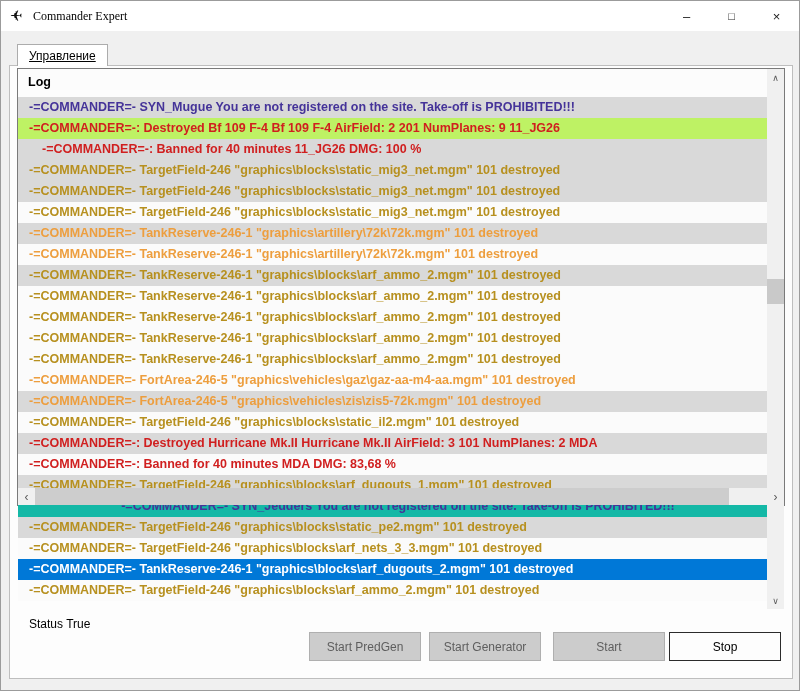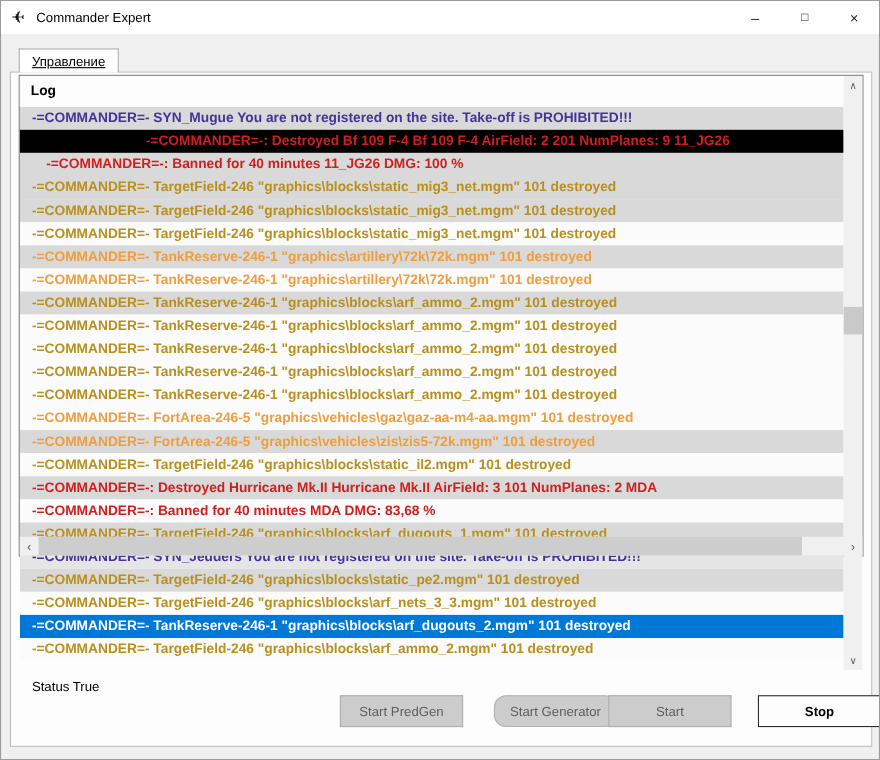--- a/index.html
+++ b/index.html
@@ -1,21 +1,21 @@
 <!DOCTYPE html>
 <html><head>
 <meta charset="utf-8">
 <style>
   html,body{margin:0;padding:0;background:#d4d4d4;}
   .window{position:relative;width:800px;height:691px;background:#F0F0F0;border:1px solid #9B9B9B;
           box-sizing:border-box;font-family:"Liberation Sans",sans-serif;overflow:hidden;}
   
   .titlebar{position:absolute;left:0;top:0;width:100%;height:30px;background:#FFFFFF;}
   .app-icon{position:absolute;left:9px;top:6px;font-size:15px;color:#111;transform:scaleX(-1);display:inline-block;}
-  .title-text{position:absolute;left:32px;top:8px;font-size:12px;color:#000;white-space:nowrap;}
+  .title-text{position:absolute;left:32px;top:8px;font-size:12px;color:#000;white-space:nowrap;font-family:Liberation Serif, serif;}
   .caption{position:absolute;right:0;top:0;height:30px;display:flex;}
   .cap-btn{width:45px;height:30px;display:flex;align-items:center;justify-content:center;
            font-size:13px;color:#1a1a1a;font-weight:400;cursor:default;}
   .cap-btn.max span{font-size:11px;}
   
   .tab{position:absolute;left:16px;top:43px;height:22px;padding:0 11px;background:#FFFFFF;
        border:1px solid #ACACAC;border-bottom:none;font-size:12px;line-height:22px;color:#000;z-index:3;box-sizing:border-box;text-decoration:underline;}
   .tabpage{position:absolute;left:8px;top:64px;width:784px;height:614px;background:#FDFDFD;
            border:1px solid #BEBEBE;box-sizing:border-box;z-index:1;}
   
@@ -39,21 +39,21 @@
           font-size:12px;color:#5A5A5A;}
   .hs-left{left:0;}
   .hs-right{right:0;}
   .hs-thumb{position:absolute;left:17px;top:0;width:694px;height:17px;background:#CDCDCD;}
   
   .status{position:absolute;left:28px;top:616px;font-size:12px;color:#000;z-index:3;}
   .wbtn{position:absolute;top:631px;width:112px;height:29px;font-family:"Liberation Sans",sans-serif;
         font-size:12px;display:flex;align-items:center;justify-content:center;box-sizing:border-box;z-index:3;}
   .wbtn.disabled{background:#CCCCCC;border:1px solid #AFAFAF;color:#5E5E5E;text-align:center;}
   .wbtn.enabled{background:#FDFDFD;border:1px solid #2B2B2B;color:#000;}
-  .btn-0{left:308px;} .btn-1{left:448px;border-radius:11px;} .btn-2{left:552px;} .btn-3{left:688px;font-weight:bold;}
+  .btn-0{left:308px;} .btn-1{left:428px;} .btn-2{left:552px;} .btn-3{left:668px;}
 </style>
 </head>
 <body>
 
 <div class="window">
 
   <div class="titlebar">
     <span class="app-icon">✈</span>
     <span class="title-text">Commander Expert</span>
     <div class="caption">
@@ -69,39 +69,39 @@
     </div>
   </div>
 
   <div class="tab">Управление</div>
   <div class="tabpage"></div>
 
   <div class="listbox">
     <div class="log-head">Log</div>
     <div class="log-rows">
         <div class="log-row" style="color: rgb(69, 51, 153); background: rgb(217, 217, 217);">-=COMMANDER=- SYN_Mugue You are not registered on the site. Take-off is PROHIBITED!!!</div>
-        <div class="log-row" style="color: rgb(208, 31, 31); background: #000000; text-align: center;">-=COMMANDER=-: Destroyed Bf 109 F-4 Bf 109 F-4 AirField: 2 201 NumPlanes: 9 11_JG26</div>
+        <div class="log-row" style="color: rgb(208, 31, 31); background: #bef264;">-=COMMANDER=-: Destroyed Bf 109 F-4 Bf 109 F-4 AirField: 2 201 NumPlanes: 9 11_JG26</div>
         <div class="log-row" style="color: rgb(208, 31, 31); background: rgb(217, 217, 217); padding-left: 24px;">-=COMMANDER=-: Banned for 40 minutes 11_JG26 DMG: 100 %</div>
         <div class="log-row" style="color: rgb(183, 144, 31); background: rgb(217, 217, 217);">-=COMMANDER=- TargetField-246 "graphics\blocks\static_mig3_net.mgm" 101 destroyed</div>
         <div class="log-row" style="color: rgb(183, 144, 31); background: rgb(217, 217, 217);">-=COMMANDER=- TargetField-246 "graphics\blocks\static_mig3_net.mgm" 101 destroyed</div>
         <div class="log-row" style="color: rgb(183, 144, 31); background: rgb(251, 251, 251);">-=COMMANDER=- TargetField-246 "graphics\blocks\static_mig3_net.mgm" 101 destroyed</div>
         <div class="log-row" style="color: rgb(237, 158, 62); background: rgb(217, 217, 217);">-=COMMANDER=- TankReserve-246-1 "graphics\artillery\72k\72k.mgm" 101 destroyed</div>
         <div class="log-row" style="color: rgb(237, 158, 62); background: rgb(251, 251, 251);">-=COMMANDER=- TankReserve-246-1 "graphics\artillery\72k\72k.mgm" 101 destroyed</div>
         <div class="log-row" style="color: rgb(183, 144, 31); background: rgb(217, 217, 217);">-=COMMANDER=- TankReserve-246-1 "graphics\blocks\arf_ammo_2.mgm" 101 destroyed</div>
         <div class="log-row" style="color: rgb(183, 144, 31); background: rgb(251, 251, 251);">-=COMMANDER=- TankReserve-246-1 "graphics\blocks\arf_ammo_2.mgm" 101 destroyed</div>
         <div class="log-row" style="color: rgb(183, 144, 31); background: rgb(251, 251, 251);">-=COMMANDER=- TankReserve-246-1 "graphics\blocks\arf_ammo_2.mgm" 101 destroyed</div>
         <div class="log-row" style="color: rgb(183, 144, 31); background: rgb(251, 251, 251);">-=COMMANDER=- TankReserve-246-1 "graphics\blocks\arf_ammo_2.mgm" 101 destroyed</div>
         <div class="log-row" style="color: rgb(183, 144, 31); background: rgb(251, 251, 251);">-=COMMANDER=- TankReserve-246-1 "graphics\blocks\arf_ammo_2.mgm" 101 destroyed</div>
         <div class="log-row" style="color: rgb(237, 158, 62); background: rgb(251, 251, 251);">-=COMMANDER=- FortArea-246-5 "graphics\vehicles\gaz\gaz-aa-m4-aa.mgm" 101 destroyed</div>
         <div class="log-row" style="color: rgb(237, 158, 62); background: rgb(217, 217, 217);">-=COMMANDER=- FortArea-246-5 "graphics\vehicles\zis\zis5-72k.mgm" 101 destroyed</div>
         <div class="log-row" style="color: rgb(183, 144, 31); background: rgb(251, 251, 251);">-=COMMANDER=- TargetField-246 "graphics\blocks\static_il2.mgm" 101 destroyed</div>
         <div class="log-row" style="color: rgb(208, 31, 31); background: rgb(217, 217, 217);">-=COMMANDER=-: Destroyed Hurricane Mk.II Hurricane Mk.II AirField: 3 101 NumPlanes: 2 MDA</div>
         <div class="log-row" style="color: rgb(208, 31, 31); background: rgb(251, 251, 251);">-=COMMANDER=-: Banned for 40 minutes MDA DMG: 83,68 %</div>
         <div class="log-row" style="color: rgb(183, 144, 31); background: rgb(217, 217, 217);">-=COMMANDER=- TargetField-246 "graphics\blocks\arf_dugouts_1.mgm" 101 destroyed</div>
-        <div class="log-row" style="color: rgb(69, 51, 153); background: #e5e5e5;">-=COMMANDER=- SYN_Jedders You are not registered on the site. Take-off is PROHIBITED!!!</div>
+        <div class="log-row" style="color: rgb(69, 51, 153); background: #14b8a6; text-align: center;">-=COMMANDER=- SYN_Jedders You are not registered on the site. Take-off is PROHIBITED!!!</div>
         <div class="log-row" style="color: rgb(183, 144, 31); background: rgb(217, 217, 217);">-=COMMANDER=- TargetField-246 "graphics\blocks\static_pe2.mgm" 101 destroyed</div>
         <div class="log-row" style="color: rgb(183, 144, 31); background: rgb(251, 251, 251);">-=COMMANDER=- TargetField-246 "graphics\blocks\arf_nets_3_3.mgm" 101 destroyed</div>
         <div class="log-row" style="color: rgb(255, 255, 255); background: rgb(0, 120, 215);">-=COMMANDER=- TankReserve-246-1 "graphics\blocks\arf_dugouts_2.mgm" 101 destroyed</div>
         <div class="log-row" style="color: rgb(183, 144, 31); background: rgb(251, 251, 251);">-=COMMANDER=- TargetField-246 "graphics\blocks\arf_ammo_2.mgm" 101 destroyed</div>
       </div>
 
     <div class="vscroll">
       <div class="vs-btn vs-up">
           <span>∧</span>
         </div>

